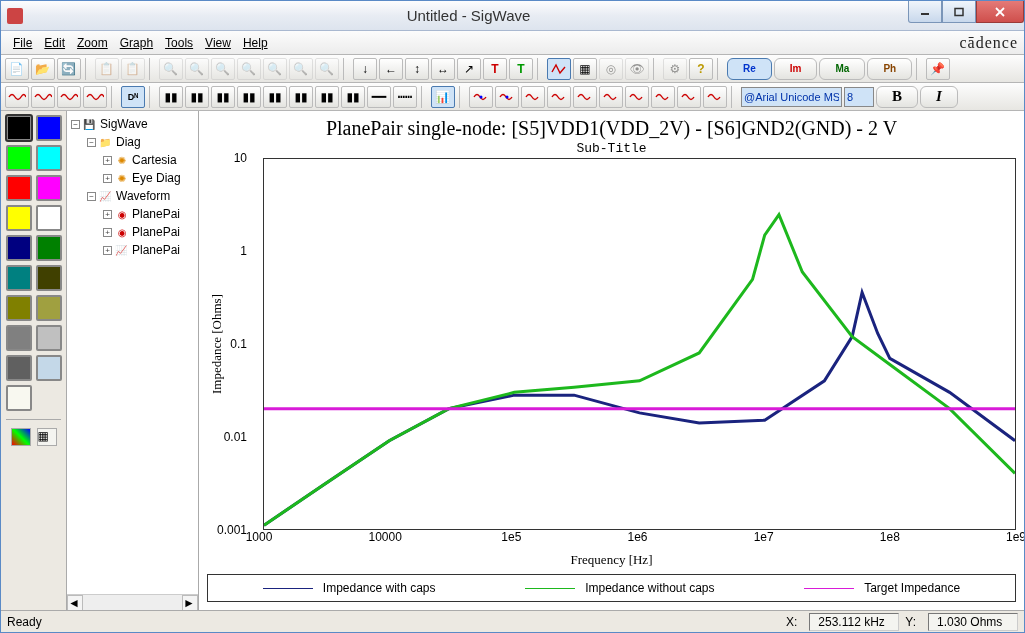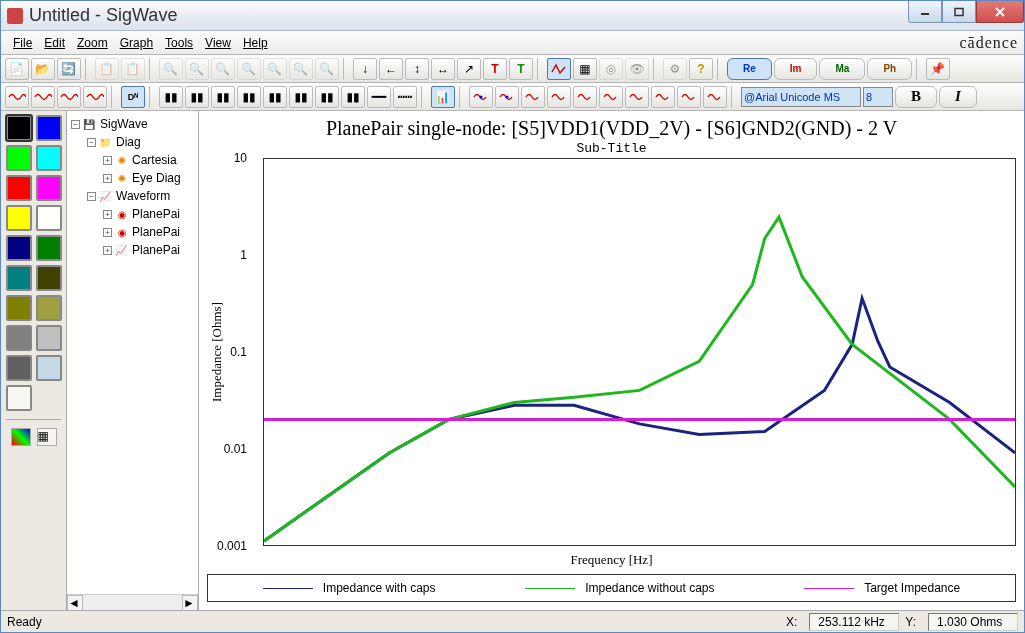--- a/index.html
+++ b/index.html
@@ -1,21 +1,21 @@
 <!DOCTYPE html>
 <html><head>
 <meta charset="utf-8">
 <style>
 * { box-sizing: border-box; margin: 0; padding: 0; font-family: "Segoe UI", Tahoma, sans-serif; font-size: 12px; }
 body { width: 1025px; height: 633px; background: #d6d3ce; display: flex; flex-direction: column; overflow: hidden; border: 1px solid #5a8ac6; }
 
 
 .titlebar { height: 30px; background: linear-gradient(to bottom, #fdfdfe, #e8ecf3, #dde4ee); display: flex; align-items: center; padding-left: 6px; border-bottom: 1px solid #a9b8d0; }
 .titlebar .appicon { width: 16px; height: 16px; background: #c44; border-radius: 2px; margin-right: 6px; }
-.titlebar .title { flex: 1; color: #333; font-size: 18px; }
+.titlebar .title { flex: 1; color: #333; font-size: 15px; text-align: center; }
 .winbtns { display: flex; height: 100%; }
 .winbtn { width: 34px; height: 22px; margin-top: 0; border: 1px solid #7a95b8; border-top: none; display: flex; align-items: center; justify-content: center; font-size: 11px; background: linear-gradient(to bottom,#f0f5fb,#c8d8ec); }
 .winbtn.min { border-radius: 0 0 0 3px; }
 .winbtn.max { }
 .winbtn.close { width: 48px; background: linear-gradient(to bottom, #e47a77, #cf4f4c); color:#fff; border-radius: 0 0 3px 0; border-color:#9a3a38;}
 .winbtn svg { width: 12px; height: 10px; }
 
 
 .menubar { height: 24px; background: linear-gradient(to bottom,#fcfcfc,#ececec); display:flex; align-items:center; padding: 0 6px; border-bottom:1px solid #b5b5b5; }
 .menuitem { padding: 3px 6px; cursor: default; }
@@ -23,21 +23,21 @@
 .brand { margin-left:auto; font-family: serif; font-size: 16px; letter-spacing: 1px; color:#222;}
 
 
 .tb { height: 28px; background: linear-gradient(to bottom,#fdfdfd,#e7e6e2); border-bottom:1px solid #b5b5b5; display:flex; align-items:center; padding:0 4px; gap:2px;}
 .tbtn { width:24px; height:22px; border:1px solid #bbb; background: linear-gradient(to bottom,#fff,#e4e4e0); display:flex; align-items:center; justify-content:center; border-radius:2px;}
 .tbtn.disabled { opacity:0.4;}
 .tb .sep { width:6px; height:22px; border-left:1px solid #bbb; margin:0 2px;}
 .tbtn.wide { width:auto; padding:0 15px; font-size:10px; font-weight:bold;border-radius:6px;}
 .tbtn.active { background:#cfe3f7; border-color:#4a7ab0;}
 .fontbox { border:1px solid #888; height:20px; font-size:11px; padding:0 2px; background:#fff;}
-.fontname { width:120px; background:#cfe3f7; color:#0033aa;}
+.fontname { width:101px; background:#cfe3f7; color:#0033aa;}
 .fontsize { width:30px; background:#cfe3f7; color:#0033aa;}
 
 
 .main { flex:1; display:flex; min-height:0; }
 .palette { width:66px; background:#ece9e2; border-right:1px solid #aaa; padding:4px 2px; display:flex; flex-direction:column; align-items:center;}
 .palette .row { display:flex; gap:4px; margin-bottom:4px;}
 .swatch { width:26px; height:26px; border:2px solid #888; border-radius:2px;}
 .swatch.sel { outline:2px solid #333; outline-offset:-1px;}
 .palsep { width:90%; border-top:1px solid #aaa; margin:4px 0;}
 .paltools { display:flex; gap:6px; margin-top:4px;}
@@ -370,20 +370,32 @@
           <div class="ytick" style="top: 0%;">10</div>
         </div>
       <div class="plot" id="plot">
         <svg id="plotsvg" preserveAspectRatio="none" viewBox="0 0 1000 1000">
             <path d="M0.0 989.7 L79.5 880.7 L166.7 761.4 L246.2 674.7 L333.3 638.2 L412.9 638.2 L500.0 686.2 L579.5 713.5 L666.7 706.0 L746.2 599.5 L783.2 480.2 L796.4 360.9 L817.2 471.5 L833.3 538.7 L912.9 630.7 L1000.0 761.4" fill="none" stroke="#1a237e" stroke-width="3" vector-effect="non-scaling-stroke"></path>
             <path d="M0.0 989.7 L79.5 880.7 L166.7 761.4 L246.2 674.7 L333.3 630.7 L412.9 617.1 L500.0 599.5 L579.5 524.2 L650.5 325.3 L666.7 206.0 L685.7 150.5 L716.8 305.5 L783.2 480.2 L833.3 555.5 L912.9 674.7 L1000.0 849.5" fill="none" stroke="#1db81d" stroke-width="3" vector-effect="non-scaling-stroke"></path>
             <path d="M0.0 674.7 L1000.0 674.7" fill="none" stroke="#d81bd8" stroke-width="3" vector-effect="non-scaling-stroke"></path>
           </svg>
       </div>
     </div>
+    <div class="xrow">
+      <div style="width:52px"></div>
+      <div class="xticks" id="xticks">
+          <div class="xtick" style="left: 0%;">1000</div>
+          <div class="xtick" style="left: 16.6667%;">10000</div>
+          <div class="xtick" style="left: 33.3333%;">1e5</div>
+          <div class="xtick" style="left: 50%;">1e6</div>
+          <div class="xtick" style="left: 66.6667%;">1e7</div>
+          <div class="xtick" style="left: 83.3333%;">1e8</div>
+          <div class="xtick" style="left: 100%;">1e9</div>
+        </div>
+    </div>
     <div class="xlabel">Frequency [Hz]</div>
     <div class="legend" id="legend">
         <div class="leg">
           <span class="line" style="border-color:#1a237e"></span>
           <span>Impedance with caps</span>
         </div>
         <div class="leg">
           <span class="line" style="border-color:#1db81d"></span>
           <span>Impedance without caps</span>
         </div>

